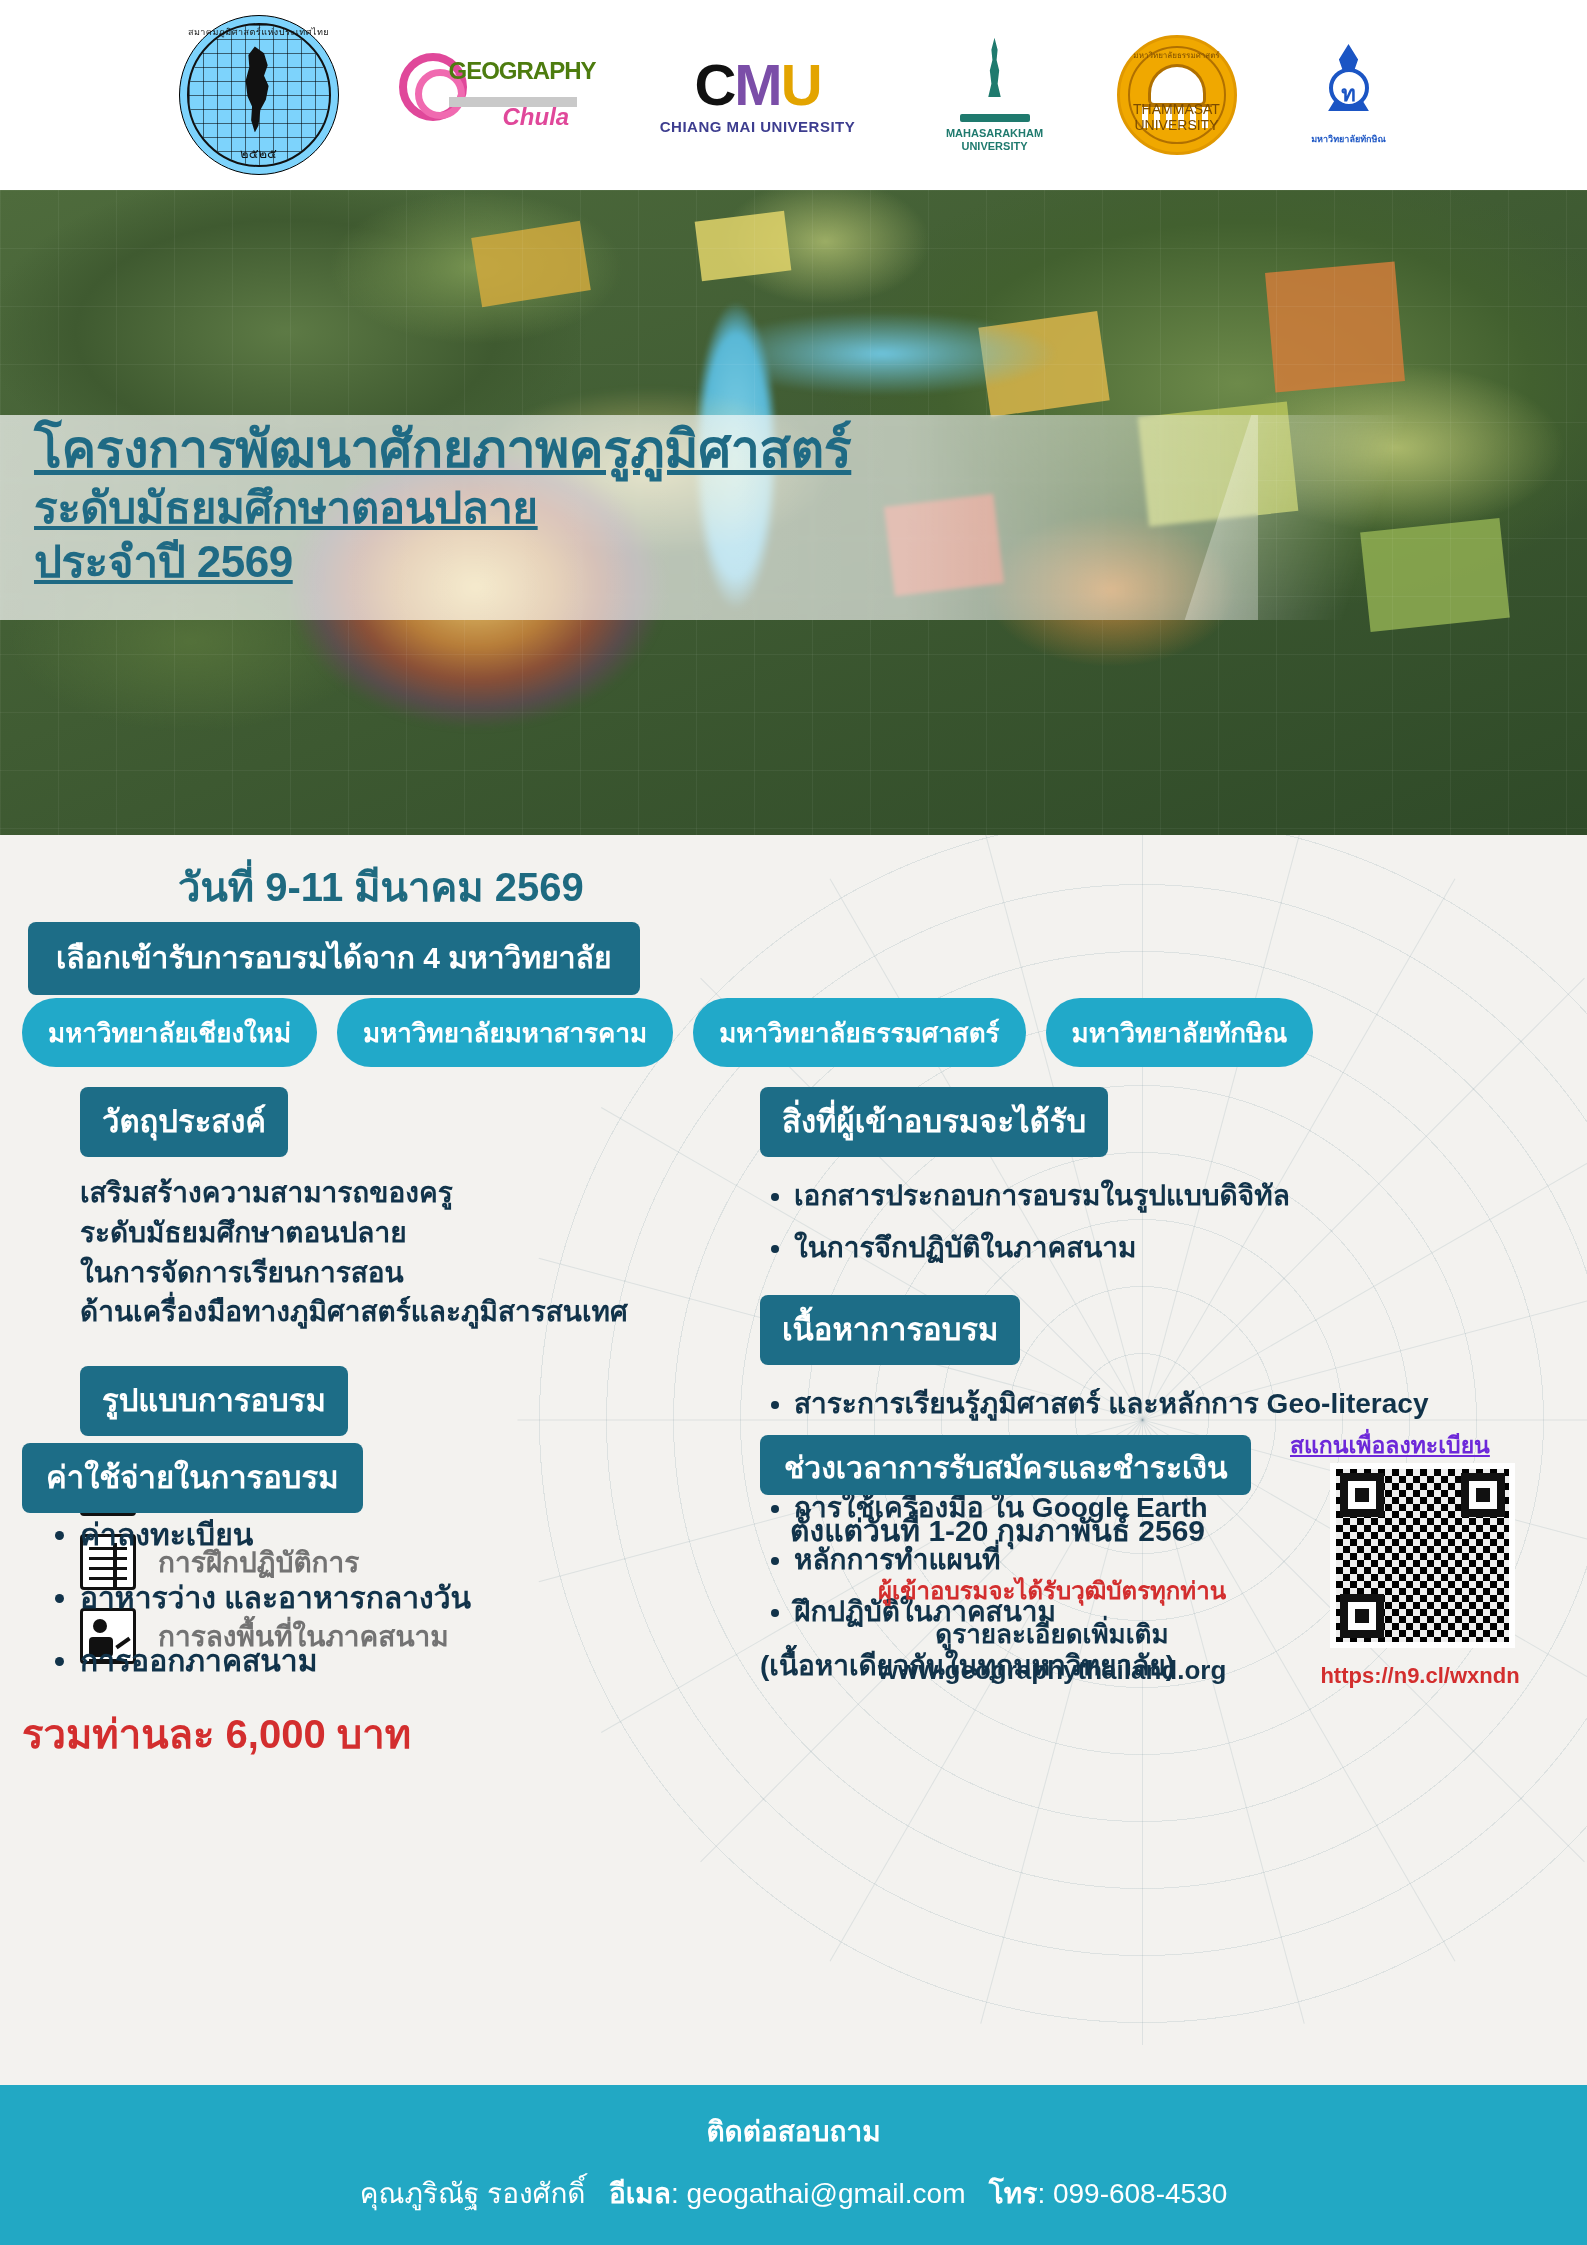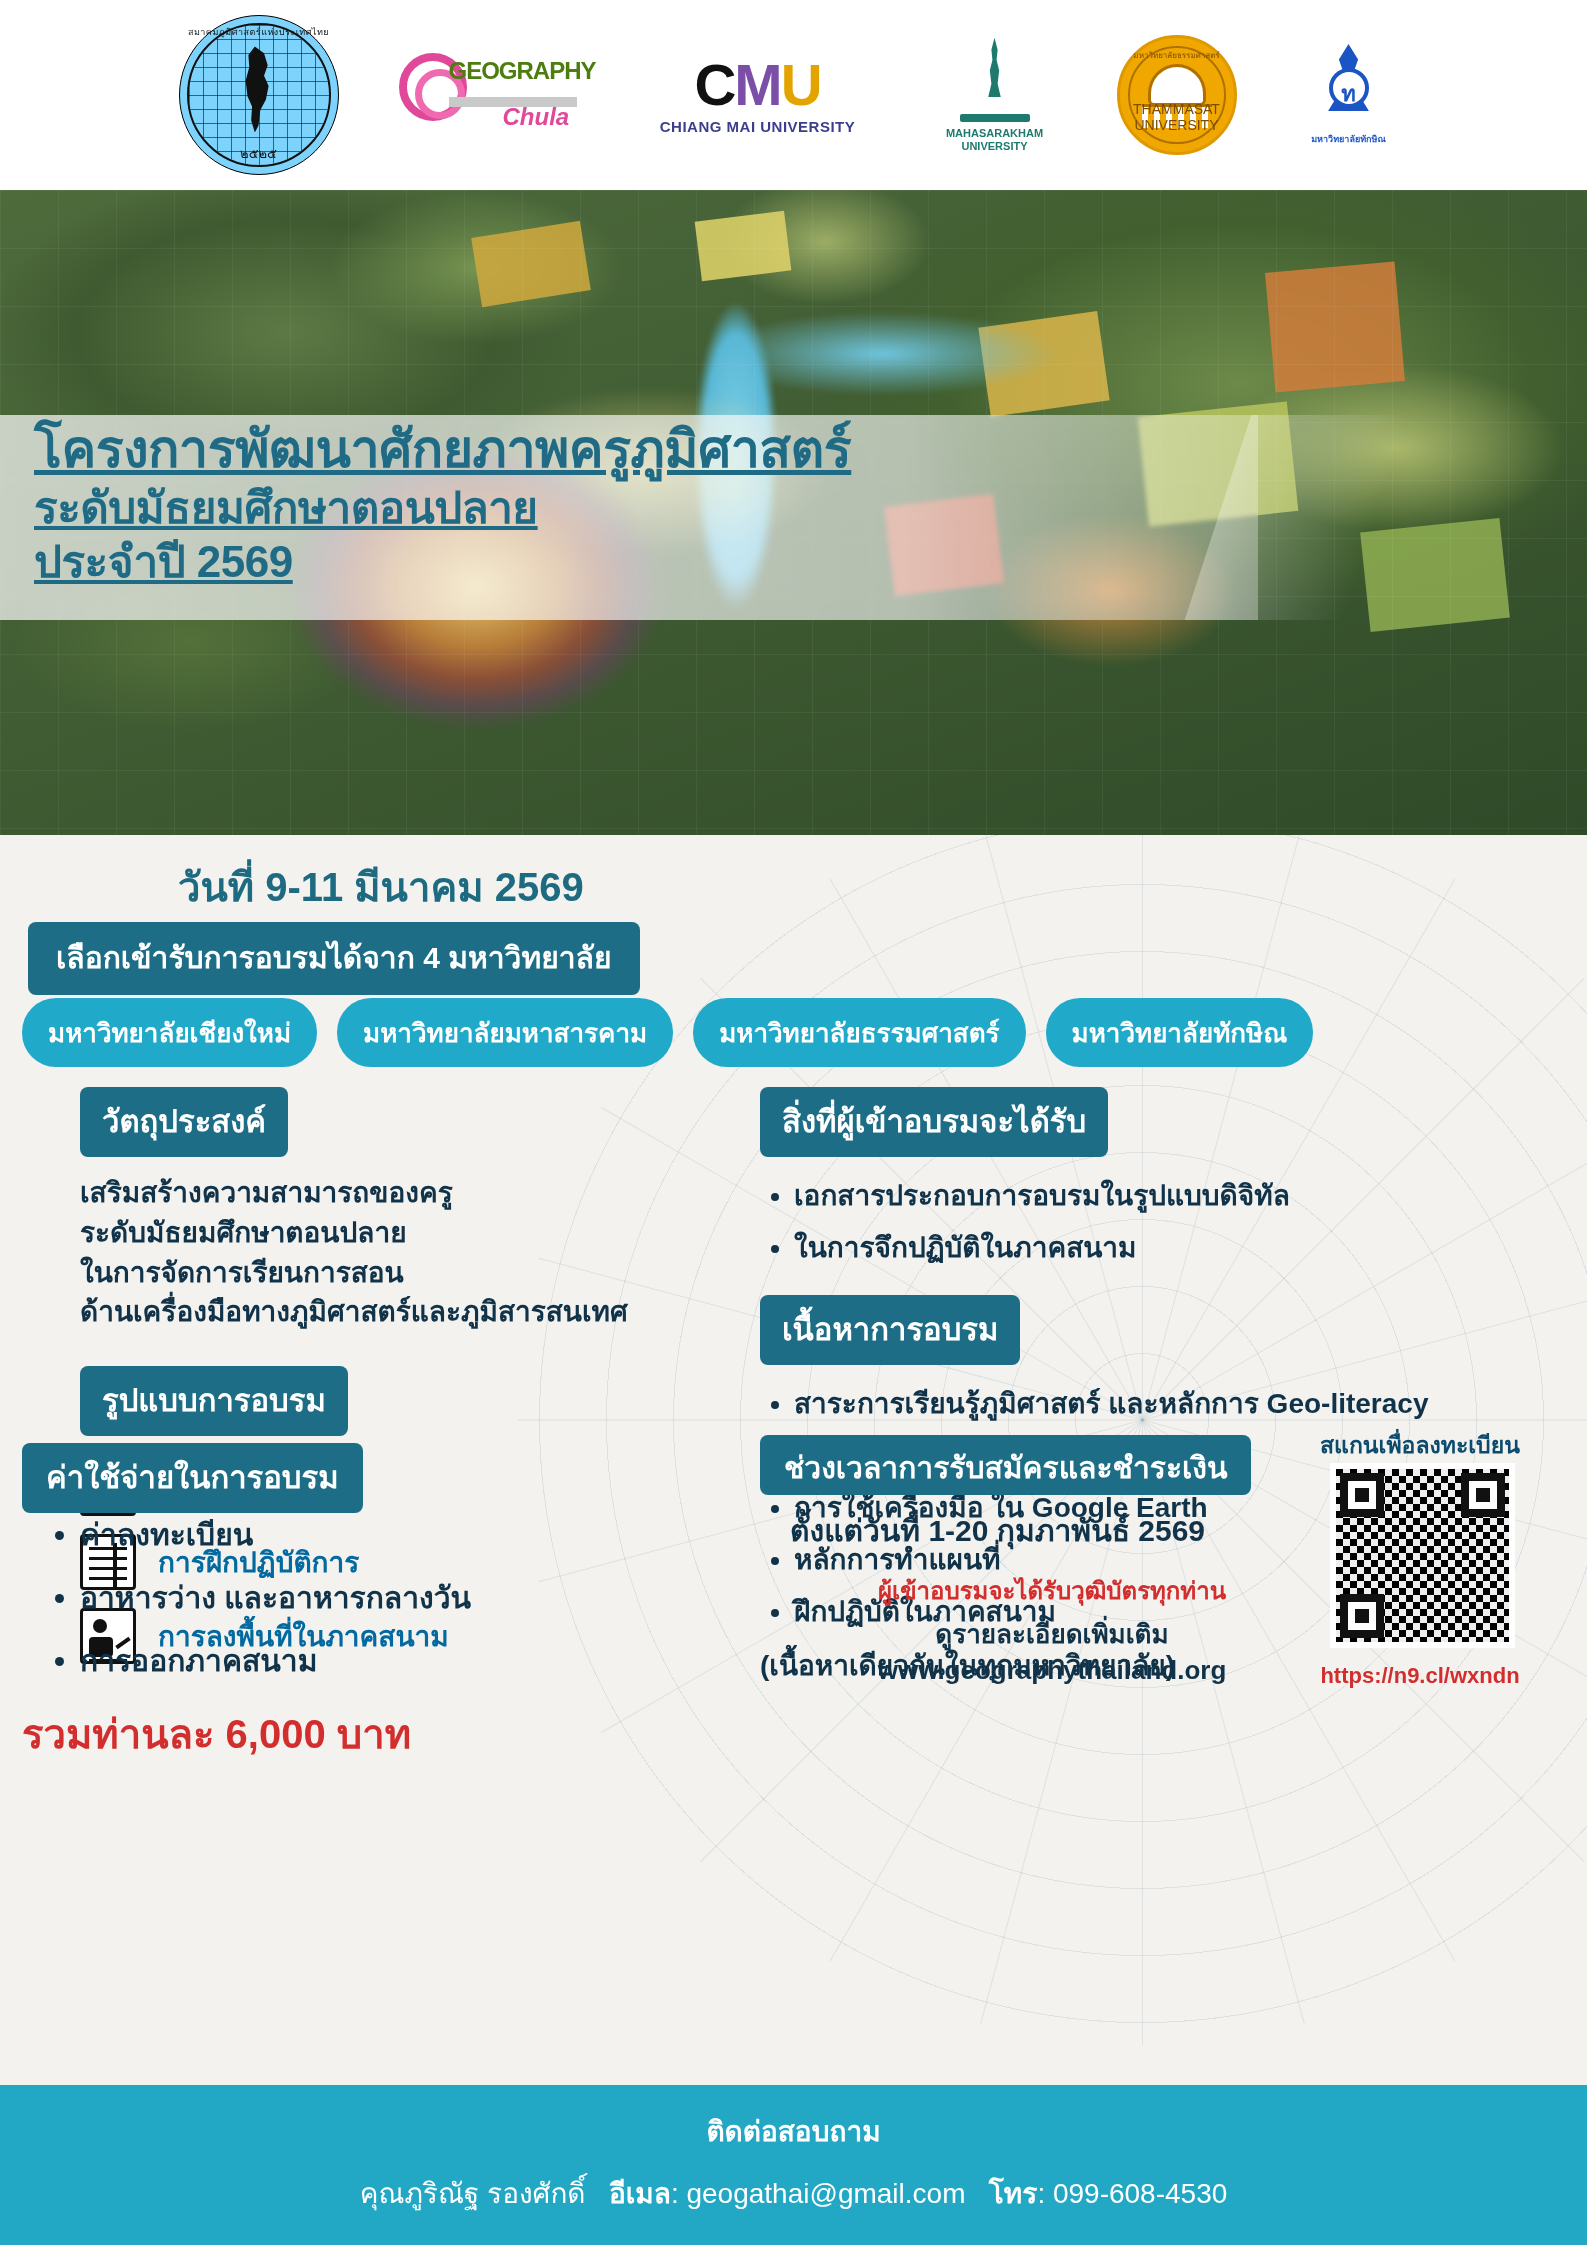--- a/index.html
+++ b/index.html
@@ -183,36 +183,36 @@
 
   .bullets { margin-top:18px; }
   .bullets li { font-size:28px; color:#11334a; font-weight:bold; line-height:1.5; margin-bottom:10px; }
   ul { margin:0; padding-left:34px; }
 
   .mode-list { margin-top:24px; }
   .mode-row { display:flex; align-items:center; gap:22px; margin-bottom:18px; }
   .mode-ico { width:56px; height:56px; border:3px solid #111; border-radius:4px; background:#fff; position:relative; flex:none; }
   .mode-ico .l { position:absolute; left:6px; right:6px; height:3px; background:#111; }
   .mode-ico .p { position:absolute; background:#111; }
-  .mode-txt { font-size:28px; color:#0369a1; font-weight:bold; }
+  .mode-txt { font-size:28px; color:#737373; font-weight:bold; }
 
   .cost-chip { position:absolute; left:22px; top:608px; background:#1d6d87; color:#fff; font-weight:bold;
       border-radius:8px; padding:9px 24px 11px 24px; font-size:31px; }
   .cost-list { position:absolute; left:46px; top:676px; width:620px; }
   .cost-list li { font-size:30px; color:#11334a; font-weight:bold; margin-bottom:16px; }
   .cost-total { position:absolute; left:22px; top:867px; font-size:40px; font-weight:bold; color:#d32e2e; }
 
   .period-chip { position:absolute; left:760px; top:600px; background:#1d6d87; color:#fff; font-weight:bold;
       border-radius:8px; padding:9px 24px 4px 24px; font-size:30px; }
   .period-txt { position:absolute; left:790px; top:672px; font-size:30px; font-weight:bold; color:#11334a; }
   .cert-txt { position:absolute; left:822px; top:736px; width:460px; text-align:center; font-size:24px; font-weight:bold; color:#d32e2e; }
   .more-txt { position:absolute; left:822px; top:778px; width:460px; text-align:center; font-size:26px; font-weight:bold; color:#11334a; }
   .site-txt { position:absolute; left:822px; top:820px; width:460px; text-align:center; font-size:26px; font-weight:bold; color:#11334a; }
 
-  .scan-label { position:absolute; left:1290px; top:592px; width:260px; text-align:center; font-size:23px; font-weight:bold; color:#0c4a6e; }
+  .scan-label { position:absolute; left:1290px; top:592px; width:260px; font-size:23px; font-weight:bold; color:#6d28d9;text-decoration:underline; }
   .qr { position:absolute; left:1330px; top:628px; width:185px; height:185px; background:#fff; padding:6px; }
   .qr .cells { width:100%; height:100%;
      background-image:
        repeating-linear-gradient(to right, #111 0 7px, #fff 7px 14px),
        repeating-linear-gradient(to bottom, #111 0 7px, #fff 7px 14px);
      background-blend-mode: difference;
   }
   .qr .eye { position:absolute; width:44px; height:44px; border:8px solid #111; background:#fff; }
   .qr .eye i { position:absolute; inset:7px; background:#111; }
   .qr-link { position:absolute; left:1290px; top:828px; width:260px; text-align:center; font-size:22px; font-weight:bold; color:#d32e2e; }

